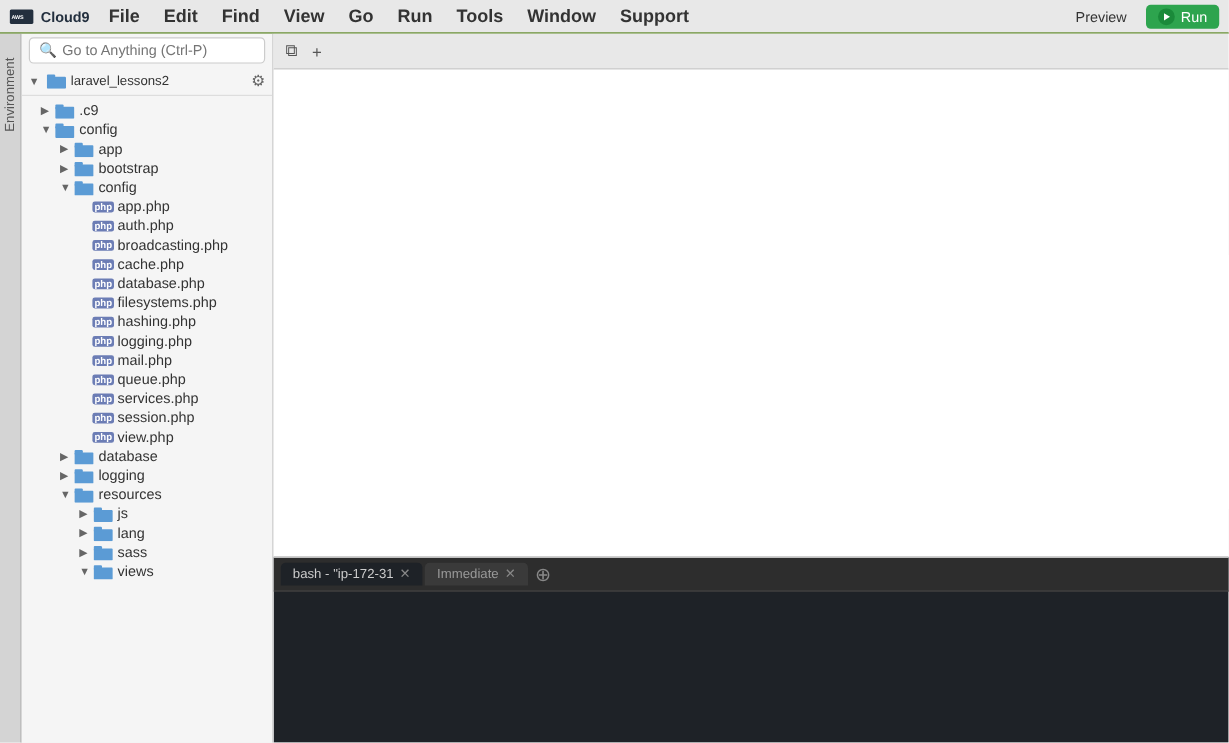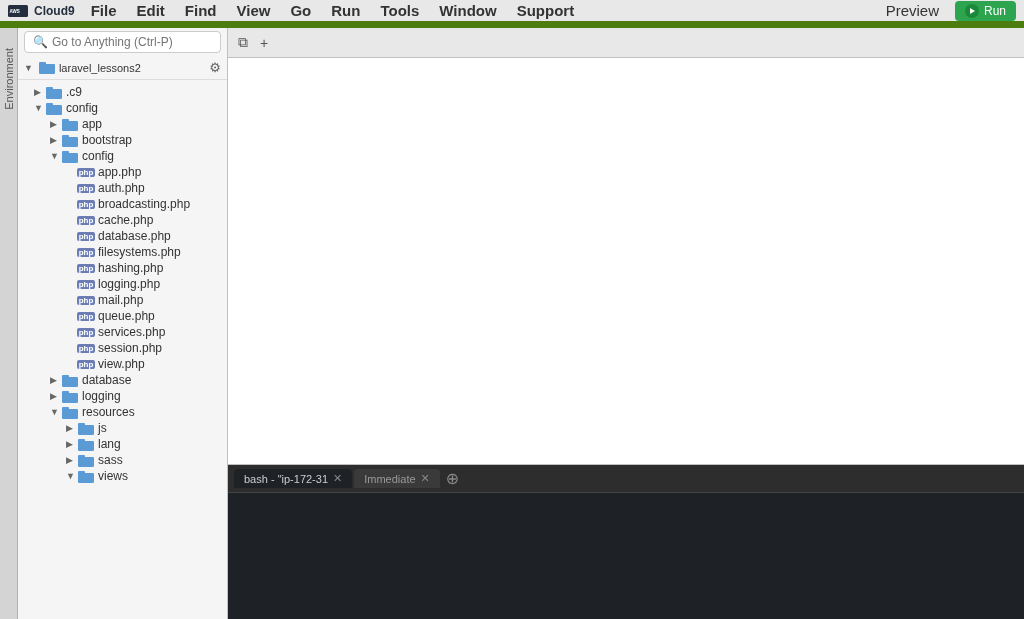--- a/index.html
+++ b/index.html
@@ -12,21 +12,21 @@
       overflow: hidden;
       display: flex;
       flex-direction: column;
     }
 
     
     .menubar {
       display: flex;
       align-items: center;
       background: #e8e8e8;
-      border-bottom: 7px solid #4d7c0f;
+      border-bottom: 1px solid #4d7c0f;
       height: 28px;
       padding: 0 8px;
       gap: 4px;
       flex-shrink: 0;
     }
     .menubar-logo {
       display: flex;
       align-items: center;
       gap: 6px;
       margin-right: 4px;
@@ -44,21 +44,21 @@
       padding: 2px 8px;
       font-size: 15px;
       color: #333;
       cursor: pointer;
       border-radius: 3px;
       font-weight: bold;
     }
     .menubar-spacer { flex: 1; }
     .menubar-preview {
       padding: 2px 12px;
-      font-size: 15px;
+      font-size: 12px;
       color: #333;
       cursor: pointer;
     }
     .menubar-run-btn {
       display: flex;
       align-items: center;
       gap: 5px;
       background: #2da44e;
       color: white;
       border: none;

